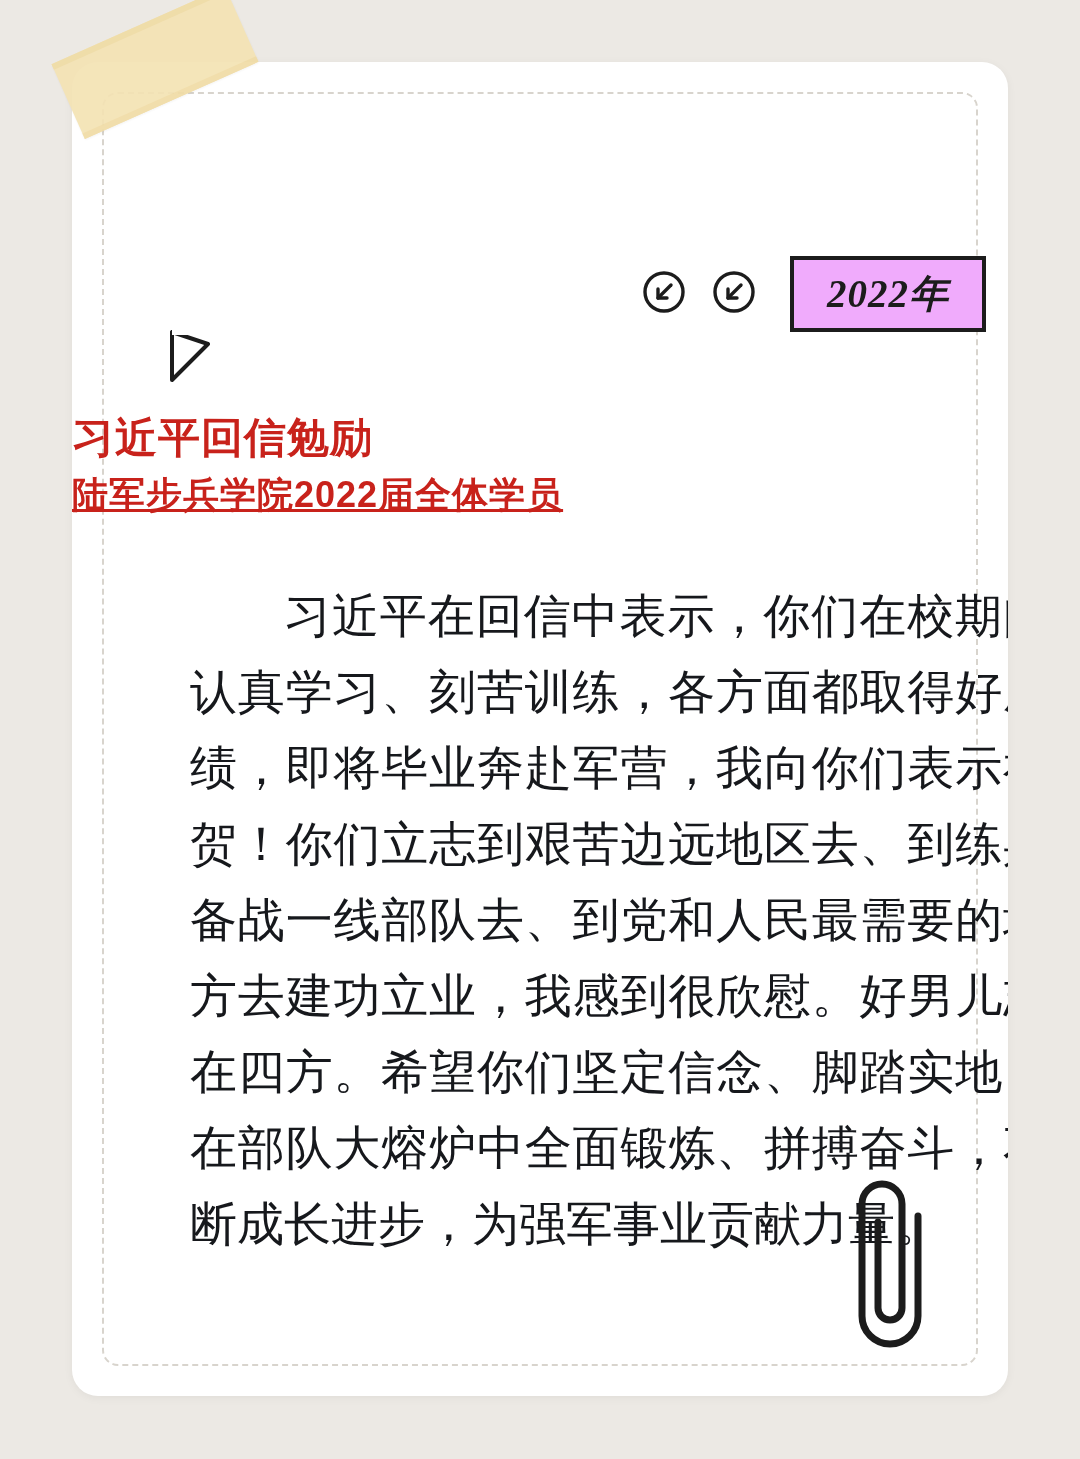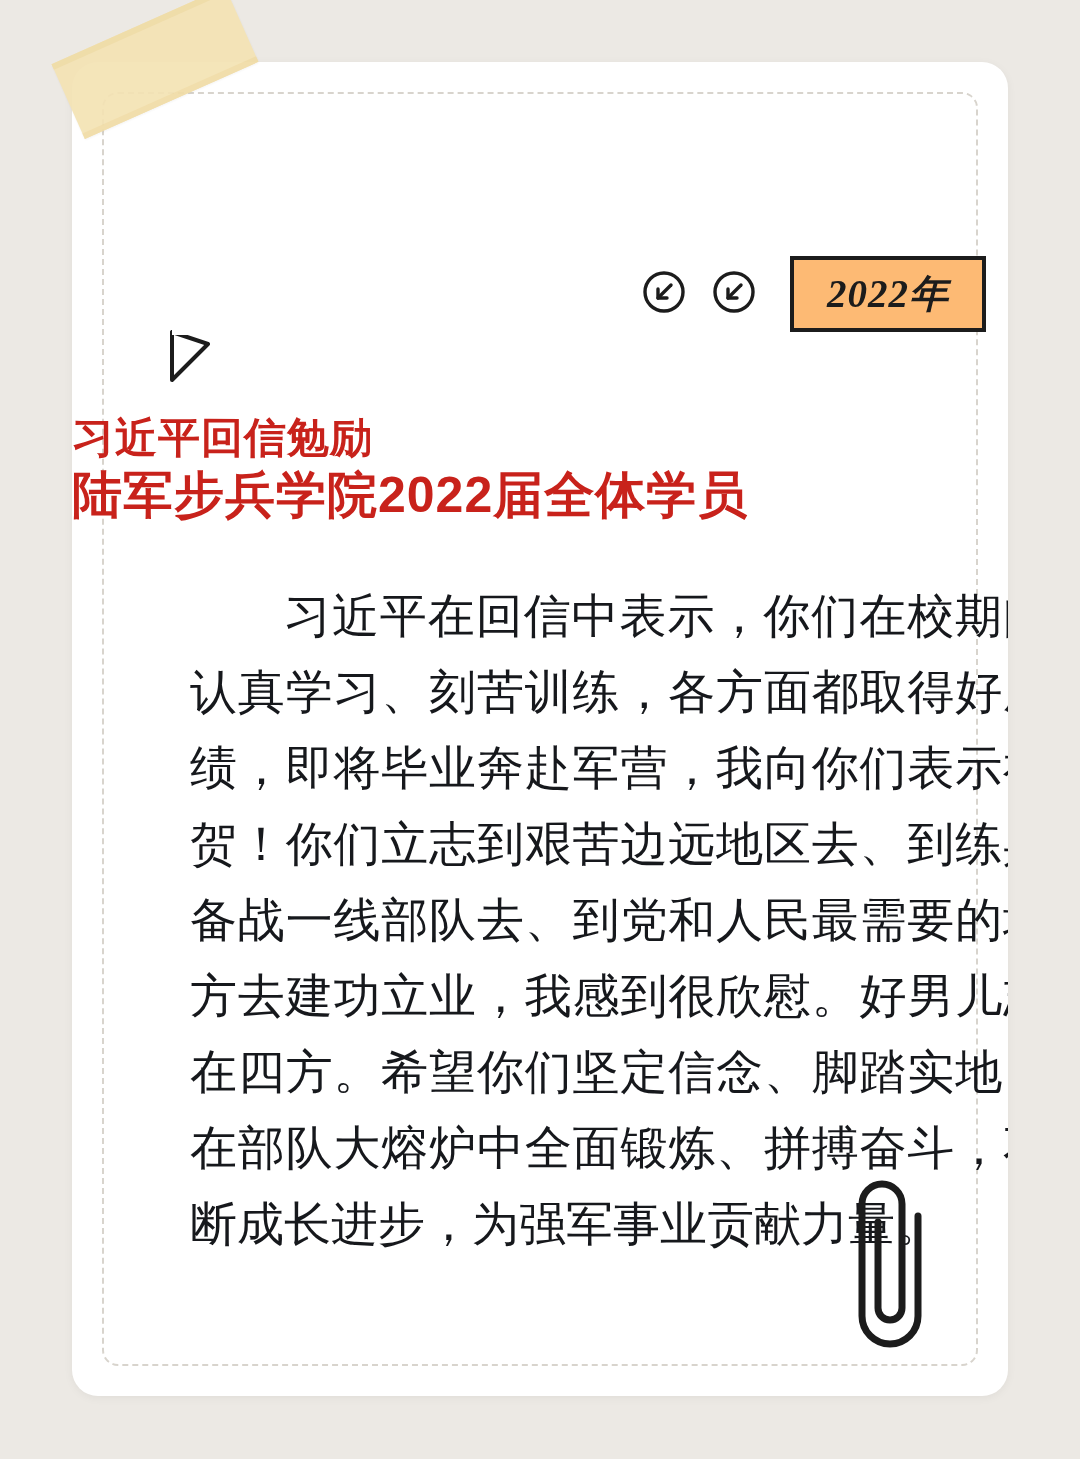--- a/index.html
+++ b/index.html
@@ -80,21 +80,21 @@
   .arrow-2 { left: 640px; top: 38px; }
 
   .bubble {
     position: absolute;
     left: 718px;
     top: 24px;
     width: 196px;
     height: 76px;
     border: 4px solid #1c1c1c;
     box-sizing: border-box;
-    background: #fdba74;
+    background: #f0abfc;
   }
   .bubble-text {
     font-family: "Liberation Serif", "DejaVu Serif", serif;
     font-style: italic;
     font-weight: 700;
     font-size: 39px;
     line-height: 68px;
     text-align: center;
     color: #1c1c1c;
     letter-spacing: 1px;
@@ -113,21 +113,21 @@
     position: absolute;
     left: 0;
     top: 348px;
     width: 100%;
     text-align: left;
     color: #c8221b;
     font-weight: 700;
     letter-spacing: 1px;
   }
   .headline .line1 { font-size: 42px; line-height: 56px; }
-  .headline .line2 { font-size: 50px; line-height: 58px; }
+  .headline .line2 { font-size: 36px; line-height: 58px; text-decoration: underline; }
 
   
   .body-text {
     position: absolute;
     left: 118px;
     top: 516px;
     width: 860px;
     font-size: 47px;
     line-height: 76px;
     color: #16181c;

